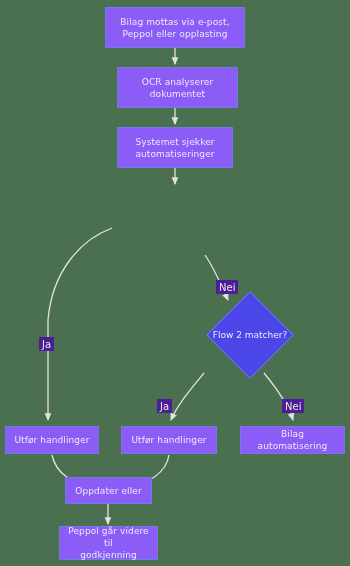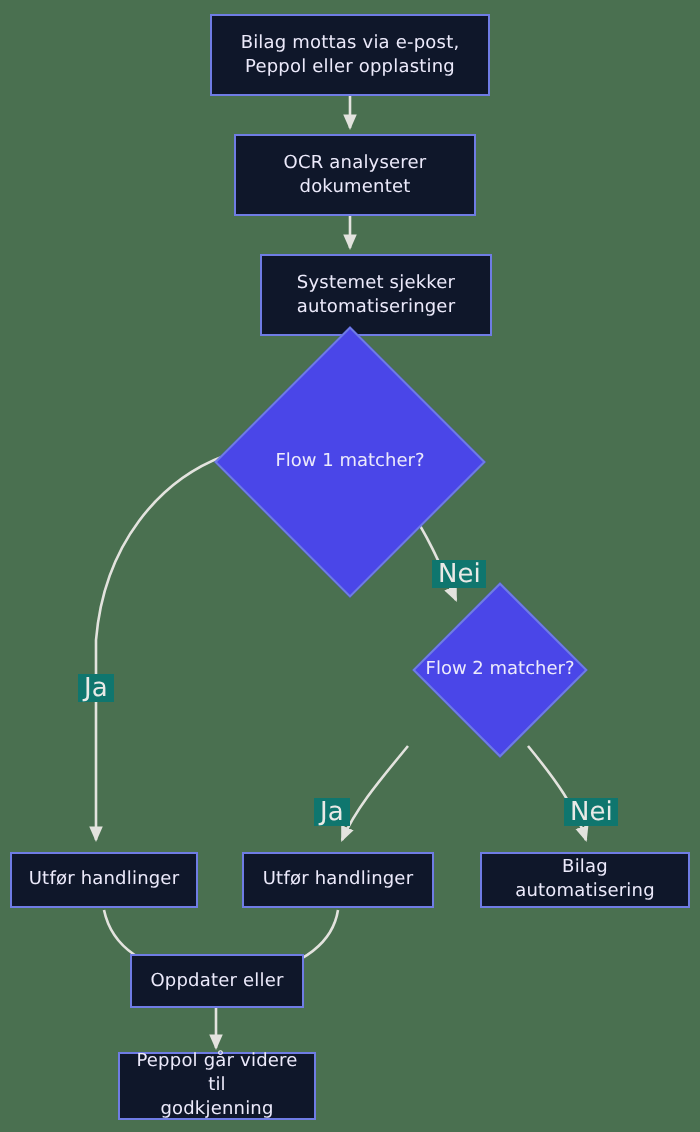--- a/index.html
+++ b/index.html
@@ -35,21 +35,21 @@
     align-items: center;
     justify-content: center;
     text-align: center;
     color: #eceafb;
     font-size: 9px;
     line-height: 12px;
     letter-spacing: 0.1px;
     z-index: 2;
   }
   .node.rect {
-    background: #0f172a;
+    background: #8b5cf6;
     border: 1.5px solid #6f7ce4;
   }
   .node-label {
     display: block;
     padding: 0 5px;
     white-space: pre-line;
   }
   .diamond-wrap {
     position: absolute;
     z-index: 2;
@@ -70,23 +70,23 @@
     justify-content: center;
     color: #eceafb;
     font-size: 9px;
     line-height: 12px;
     text-align: center;
     white-space: nowrap;
     z-index: 1;
   }
   .edge-label {
     position: absolute;
-    background: #0f766e;
+    background: #4c1d95;
     color: #e9e9e6;
-    font-size: 13px;
+    font-size: 10px;
     line-height: 9px;
     padding: 2.5px 3px;
     z-index: 3;
     white-space: nowrap;
   }
 </style>
 </head>
 <body>
 
 <div id="flow-root">
@@ -122,29 +122,25 @@
   <div class="node rect" style="left:105px; top:7px; width:140px; height:41px;">
     <span class="node-label">Bilag mottas via e-post,
 Peppol eller opplasting</span>
   </div>
 
   <div class="node rect" style="left:117px; top:67px; width:121px; height:41px;">
     <span class="node-label">OCR analyserer
 dokumentet</span>
   </div>
 
-  <div class="node rect" style="left:130px; top:127px; width:116px; height:41px;">
+  <div class="node rect" style="left:117px; top:127px; width:116px; height:41px;">
     <span class="node-label">Systemet sjekker
 automatiseringer</span>
   </div>
 
-  <div class="diamond-wrap" style="left:127px; top:183px; width:96px; height:96px;">
-    <div class="diamond-shape"></div>
-    <div class="diamond-text">Flow 1 matcher?</div>
-  </div>
 
   <div class="diamond-wrap" style="left:204px; top:304px; width:62px; height:62px;margin-left:15px;">
     <div class="diamond-shape"></div>
     <div class="diamond-text">Flow 2 matcher?</div>
   </div>
 
   <div class="node rect" style="left:5px; top:426px; width:94px; height:28px;">
     <span class="node-label">Utfør handlinger</span>
   </div>
 

